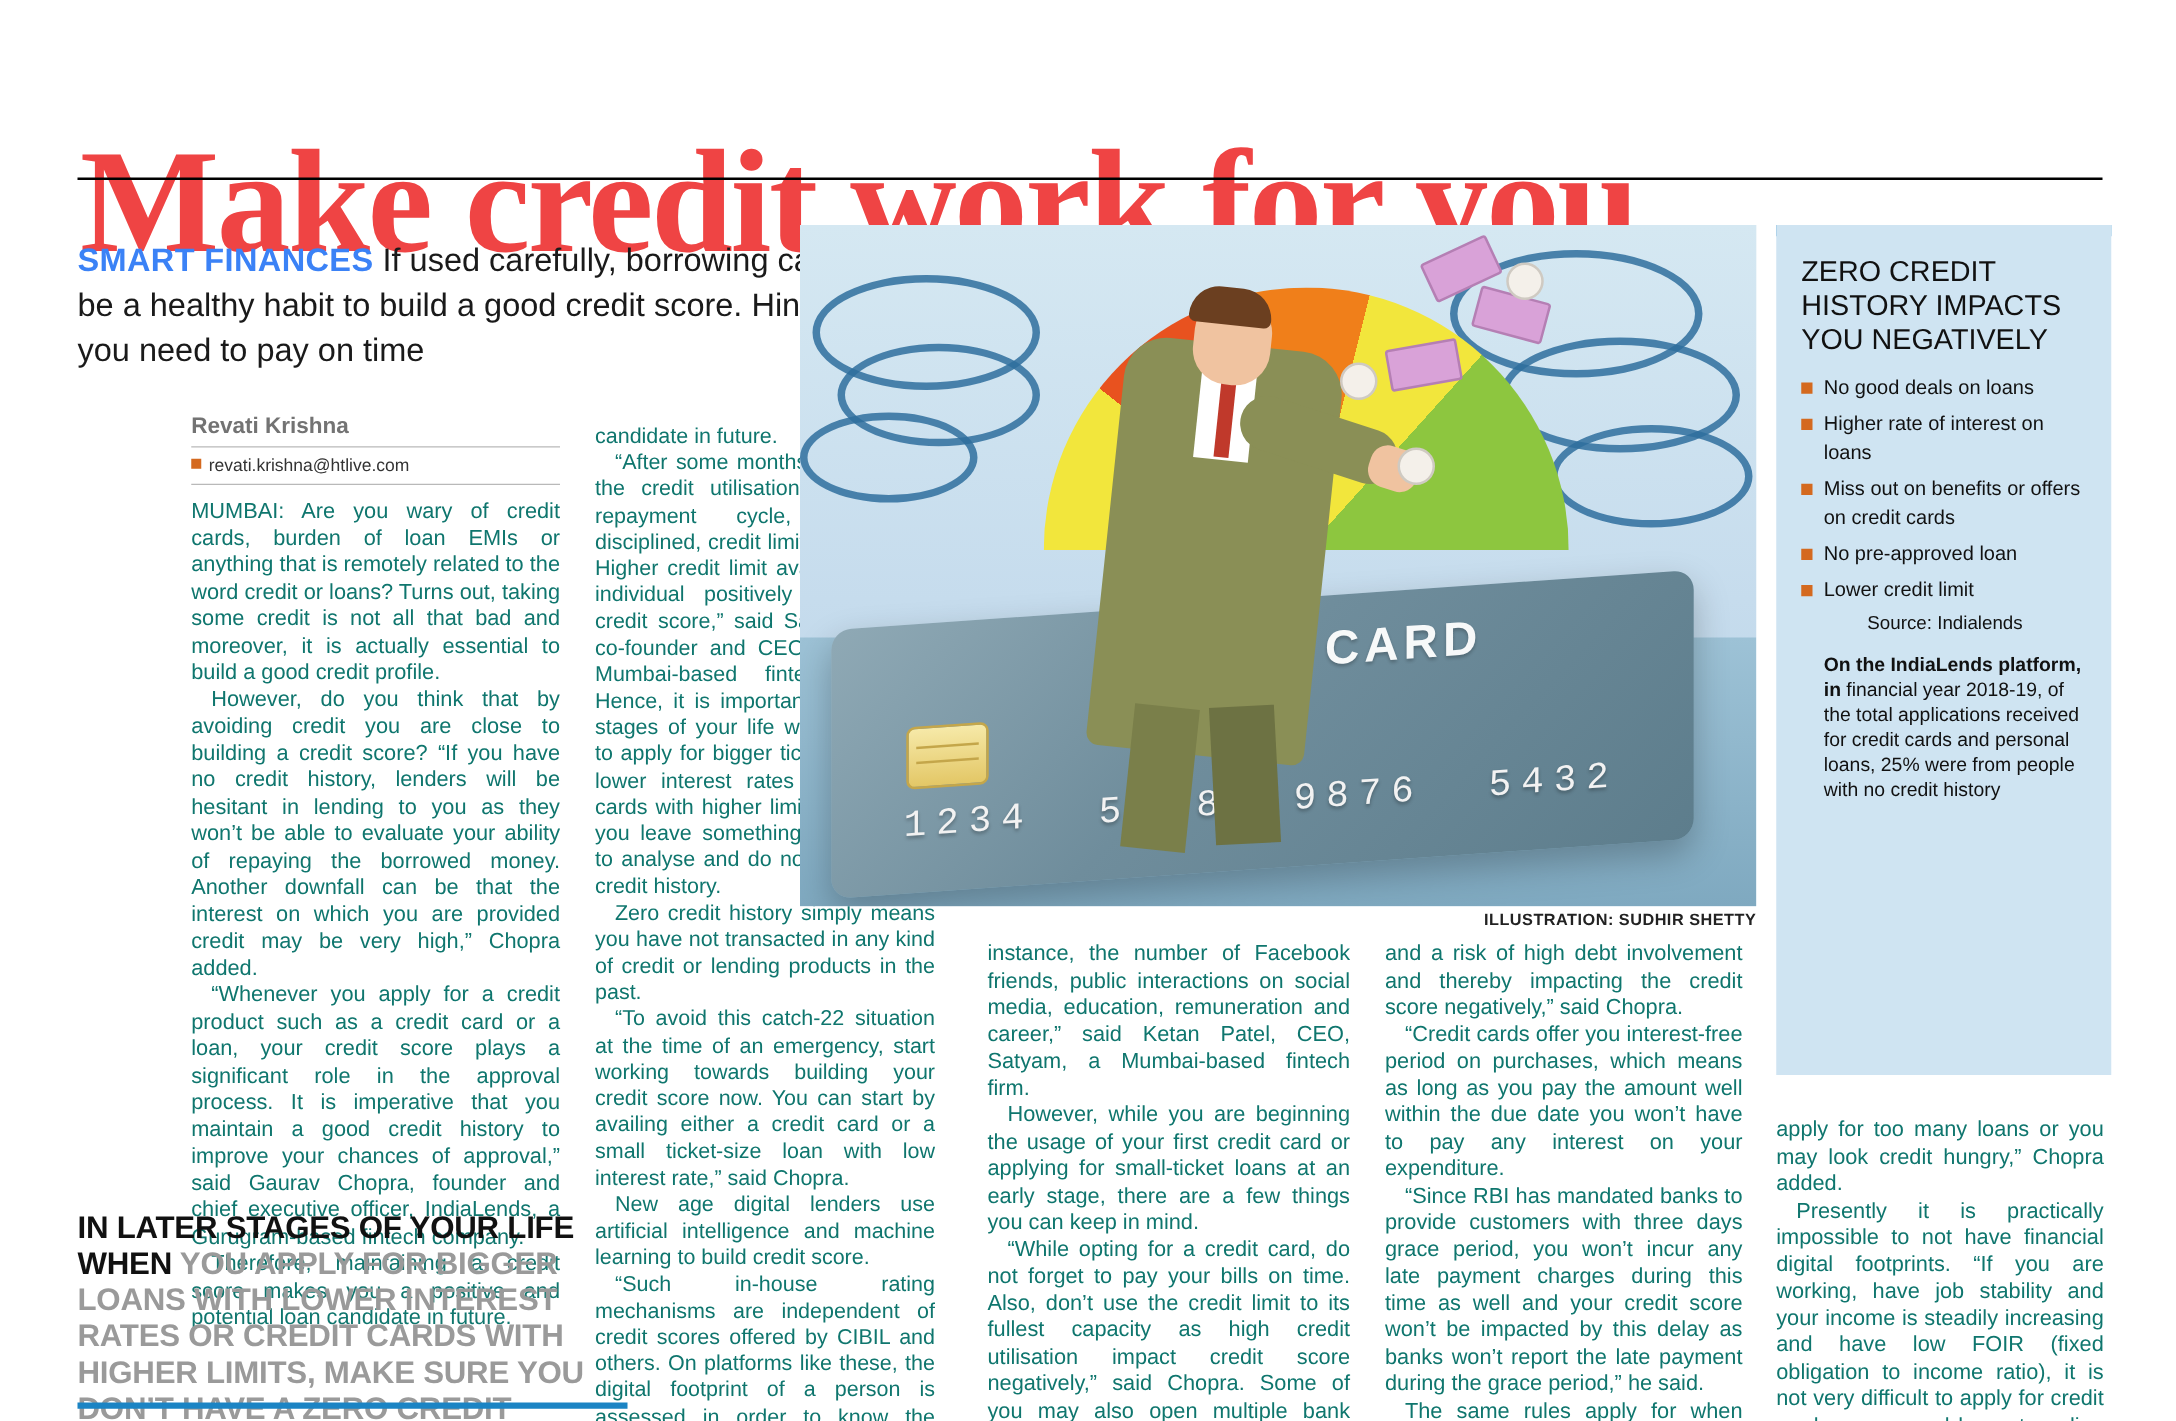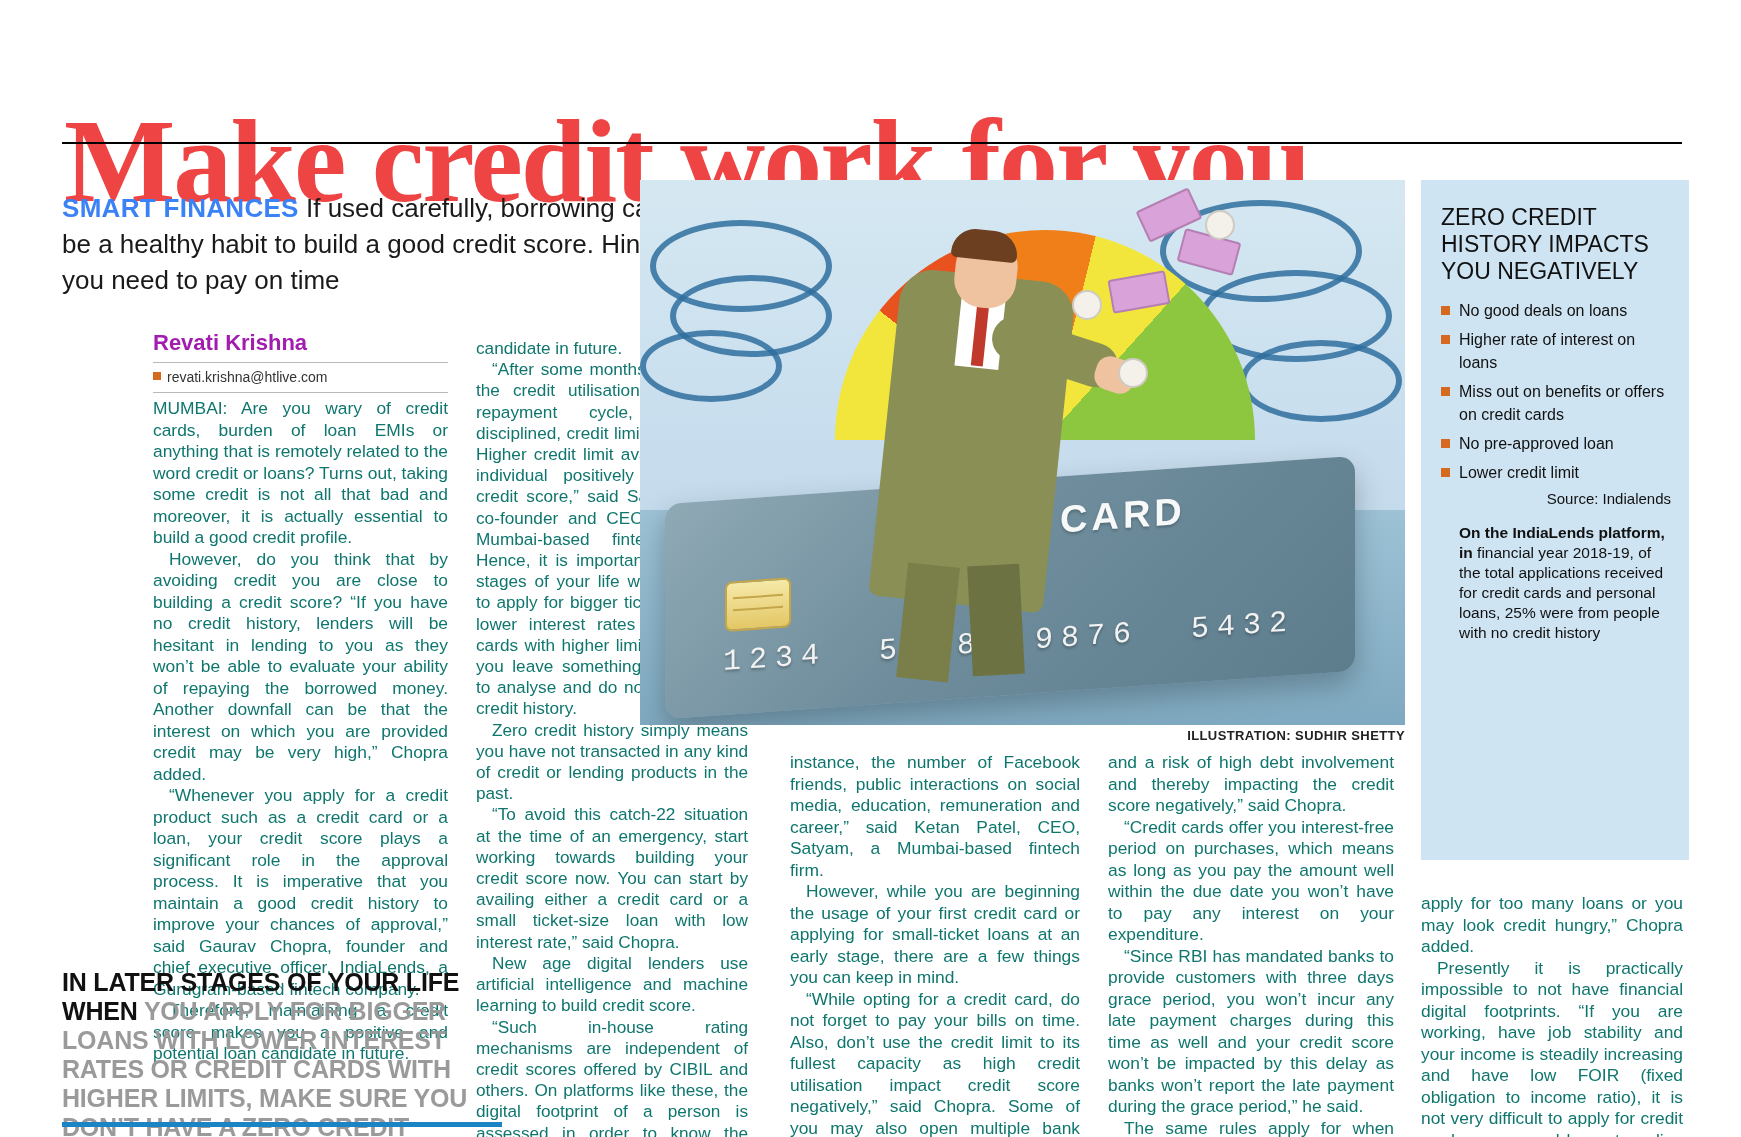--- a/index.html
+++ b/index.html
@@ -37,21 +37,21 @@
   .standfirst .kicker{
     color:#3b82f6;font-weight:700;letter-spacing:.3px;margin-top:28px;
   }
 
   
   .byline{
     position:absolute;left:153px;top:330px;width:295px;
   }
   .byline .name{
     font-family:"Liberation Sans", sans-serif;
-    font-weight:700;font-size:22px;color:#a21caf;
+    font-weight:700;font-size:18px;color:#737373;
   }
   .byline .rule{
     width:295px;height:1px;background:#b9b9b9;margin:6px 0 6px 0;
   }
   .byline .mail{
     font-family:"Liberation Sans", sans-serif;
     font-size:14px;color:#333;
   }
   .byline .sq{
     display:inline-block;width:8px;height:8px;background:#d4691f;margin-right:6px;vertical-align:2px;
@@ -222,21 +222,21 @@
   .box ul{
     list-style:none;margin:14px 0 0 0;padding:0 18px 0 20px;
     font-family:"Liberation Sans", sans-serif;
     font-size:16px;line-height:23px;color:#111;
   }
   .box ul li{position:relative;padding-left:18px;margin-bottom:6px;}
   .box ul li:before{
     content:"";position:absolute;left:0;top:7px;width:9px;height:9px;background:#d4691f;
   }
   .box .source{
-    margin:6px 18px 0 20px;text-align:right;
+    margin:6px 18px 0 20px;text-align:center;
     font-family:"Liberation Sans", sans-serif;font-size:15px;color:#111;
   }
   .box .para{
     margin:16px 18px 0 38px;
     font-family:"Liberation Sans", sans-serif;
     font-size:15.5px;line-height:20px;color:#111;
   }
   .box .para b{font-weight:700;}
 
   

